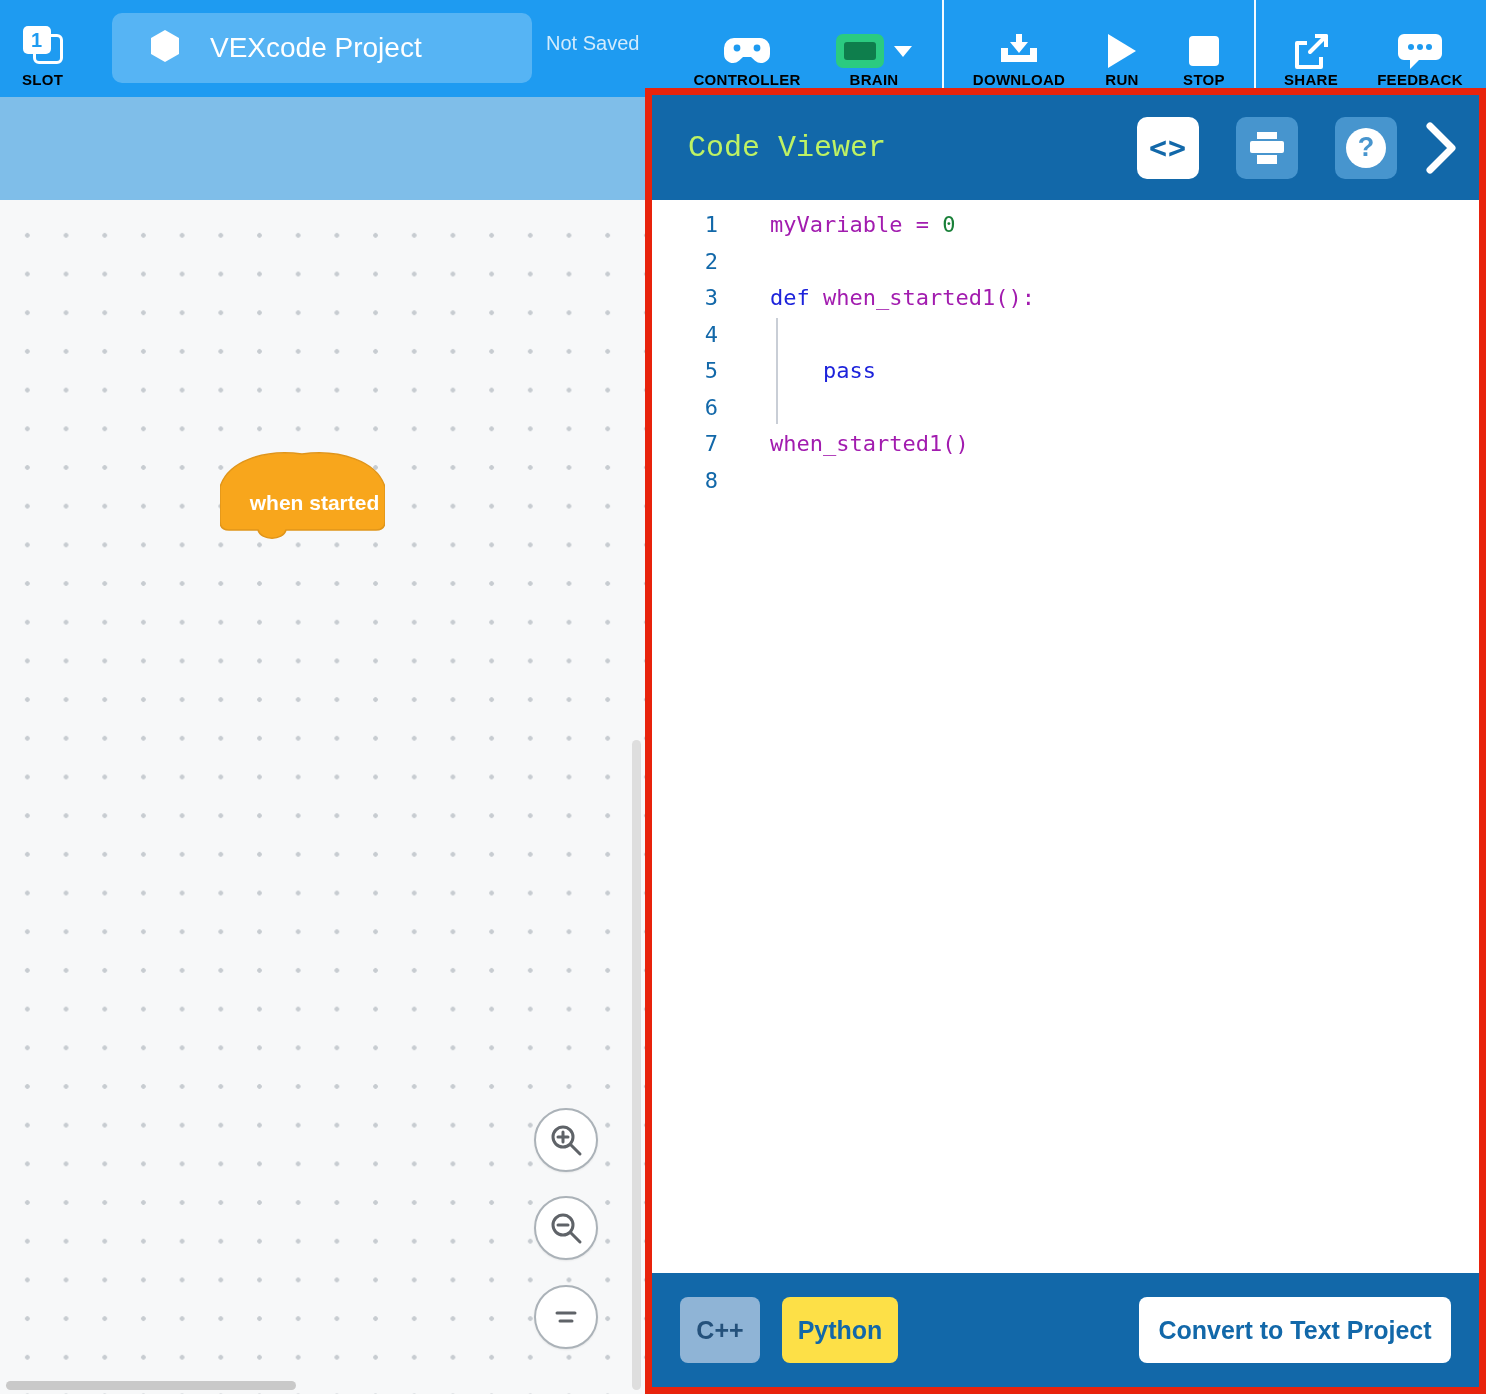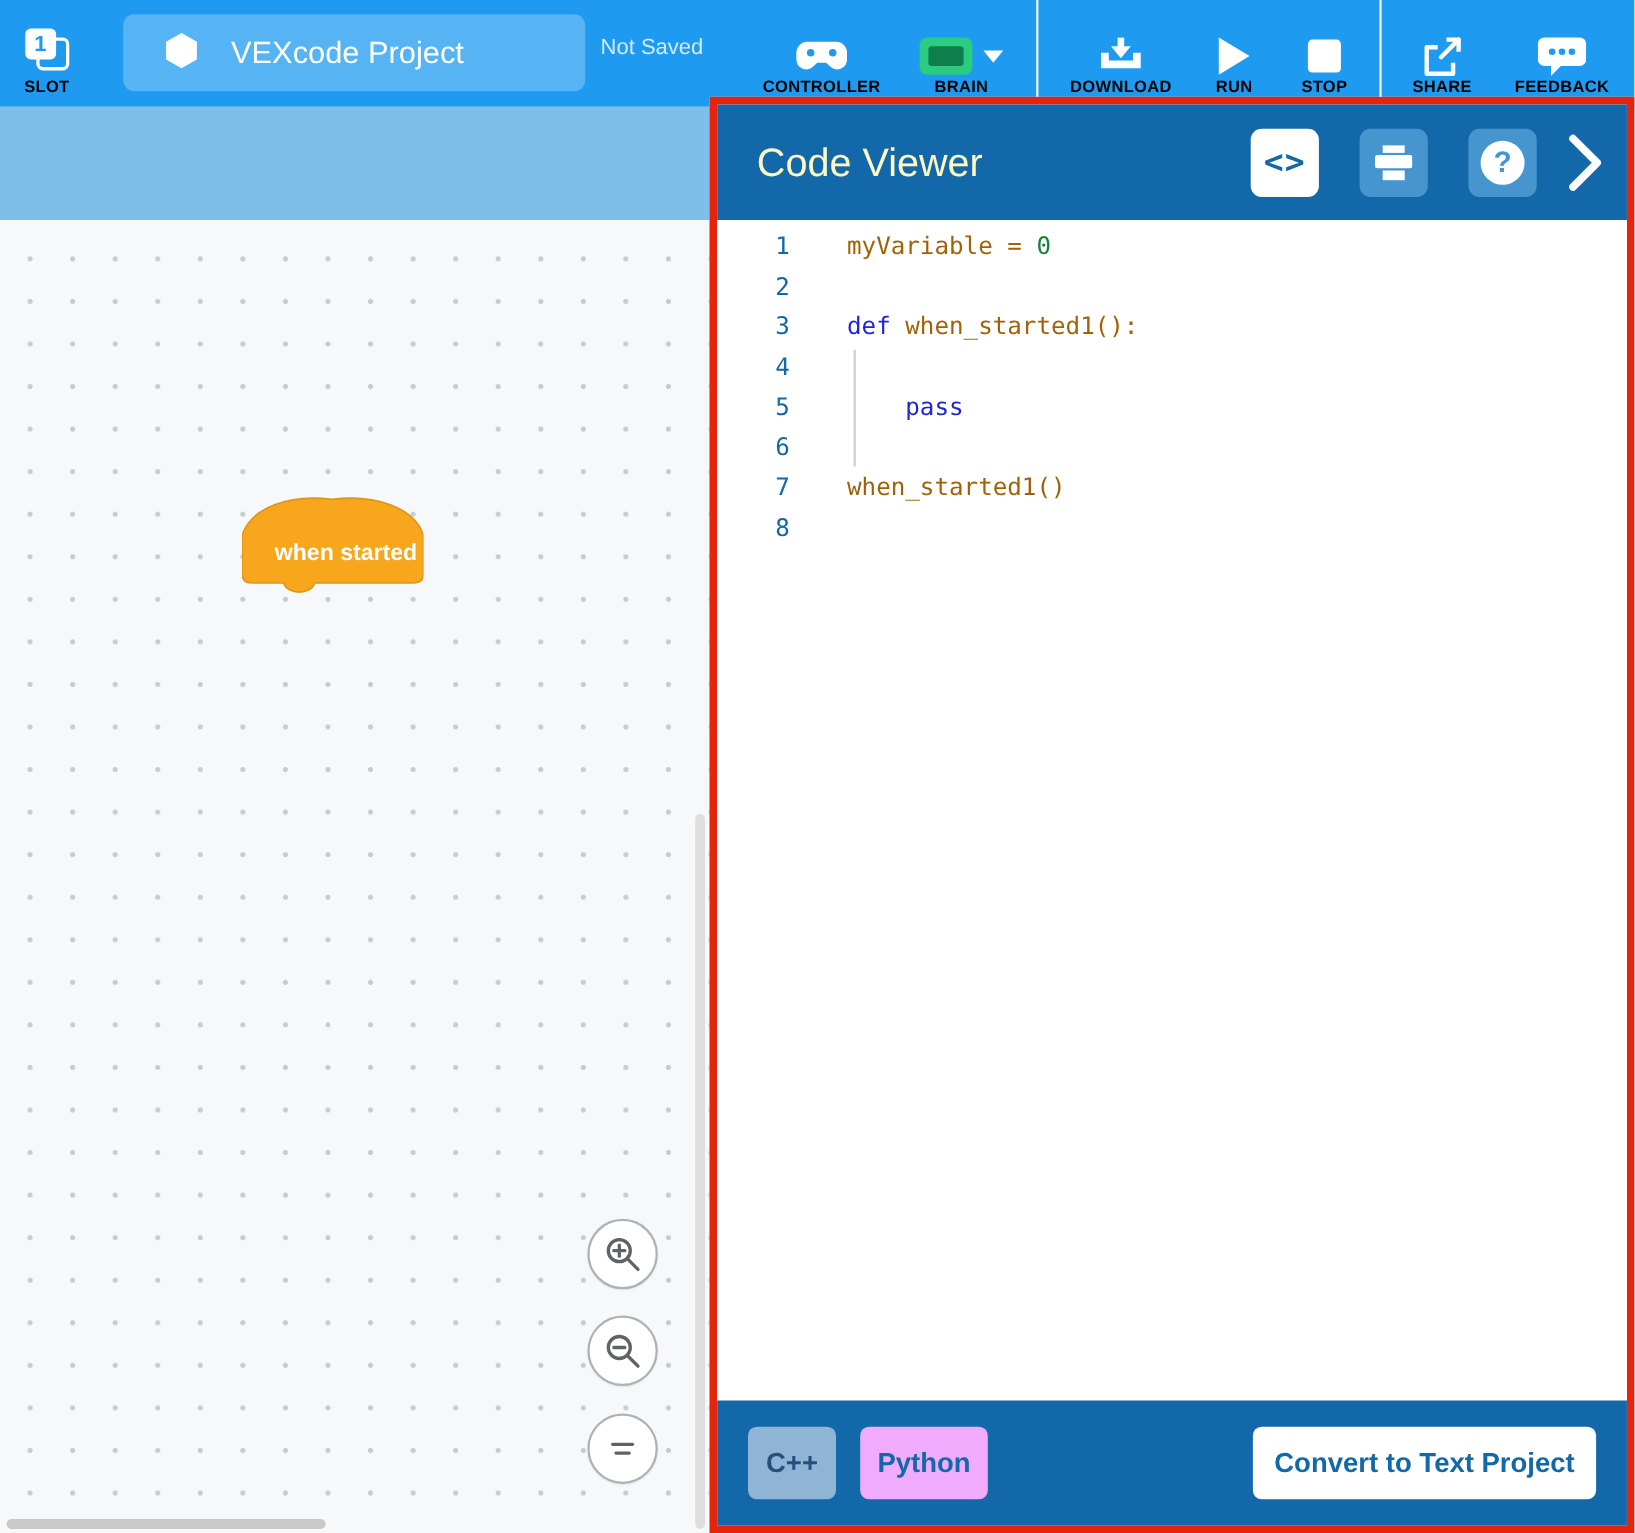--- a/index.html
+++ b/index.html
@@ -42,42 +42,42 @@
   .zoom-btn{position:absolute;left:534px;width:64px;height:64px;border-radius:50%;background:#fff;border:2px solid #ABB2B8;display:flex;align-items:center;justify-content:center;cursor:pointer;box-shadow:0 1px 2px rgba(0,0,0,.08);}
   .zoom-in{top:908px;}
   .zoom-out{top:996px;}
   .zoom-reset{top:1085px;}
   .h-scrollbar{position:absolute;left:6px;top:1381px;width:290px;height:9px;background:#C9C9C9;border-radius:5px;z-index:1;cursor:pointer;}
   .v-scrollbar{position:absolute;left:632px;top:740px;width:9px;height:650px;background:#DEDEDE;border-radius:5px;z-index:1;cursor:pointer;}
 
   
   .code-viewer{position:absolute;left:645px;top:88px;width:841px;height:1306px;border:7px solid #E8230C;z-index:5;display:flex;flex-direction:column;background:#fff;}
   .cv-header{height:105px;background:#1268A9;display:flex;align-items:center;padding:0 22px 0 36px;flex:0 0 auto;}
-  .cv-title{color:#fef9c3;font-size:36px;font-weight:500;}
+  .cv-title{color:#bef264;font-size:30px;font-weight:500;font-family:Liberation Mono, monospace;}
   .cv-icons{margin-left:auto;display:flex;align-items:center;}
   .cv-iconbtn{width:62px;height:62px;border-radius:10px;margin-left:37px;display:flex;align-items:center;justify-content:center;cursor:pointer;border:none;}
   .code-btn{background:#fff;color:#1268A9;font-weight:bold;font-size:30px;letter-spacing:1px;font-family:"DejaVu Sans Mono",monospace;}
   .print-btn{background:#4795CE;}
   .help-btn{background:#4795CE;}
   .help-circle{width:40px;height:40px;border-radius:50%;background:#fff;color:#4795CE;font-weight:bold;font-size:27px;display:flex;align-items:center;justify-content:center;}
   .collapse-btn{margin-left:28px;background:none;border:none;cursor:pointer;display:flex;align-items:center;}
 
   .cv-code{flex:1;background:#fff;position:relative;padding-top:7px;font-family:"DejaVu Sans Mono",monospace;font-size:22px;overflow:hidden;}
   .code-line{display:flex;height:36.5px;line-height:36.5px;}
   .line-num{width:66px;text-align:right;color:#1268A9;flex:0 0 auto;}
   .line-code{padding-left:52px;white-space:pre;color:#17375E;}
   .tok-keyword{color:#1D23DB;}
   .tok-number{color:#198038;}
-  .tok-plain{color:#a16207;text-align:right;}
+  .tok-plain{color:#a21caf;text-align:right;}
   .indent-guide{position:absolute;left:124px;top:118px;width:2px;height:106px;background:#C9CED6;}
 
   .cv-footer{height:114px;background:#1268A9;display:flex;align-items:center;padding:0 28px;flex:0 0 auto;}
   .btn{border:none;border-radius:8px;height:66px;font-size:25px;font-weight:bold;cursor:pointer;font-family:"Liberation Sans",sans-serif;}
   .btn-cpp{width:80px;background:#8FB4D6;color:#24517B;}
-  .btn-python{width:116px;background:#f0abfc;color:#1268A9;margin-left:22px;}
+  .btn-python{width:116px;background:#fde047;color:#1268A9;margin-left:22px;}
   .btn-convert{margin-left:auto;width:312px;background:#fff;color:#1268A9;}
 </style>
 </head>
 <body>
 
 <div class="app">
 
   <header class="toolbar">
 
     <div class="slot">

